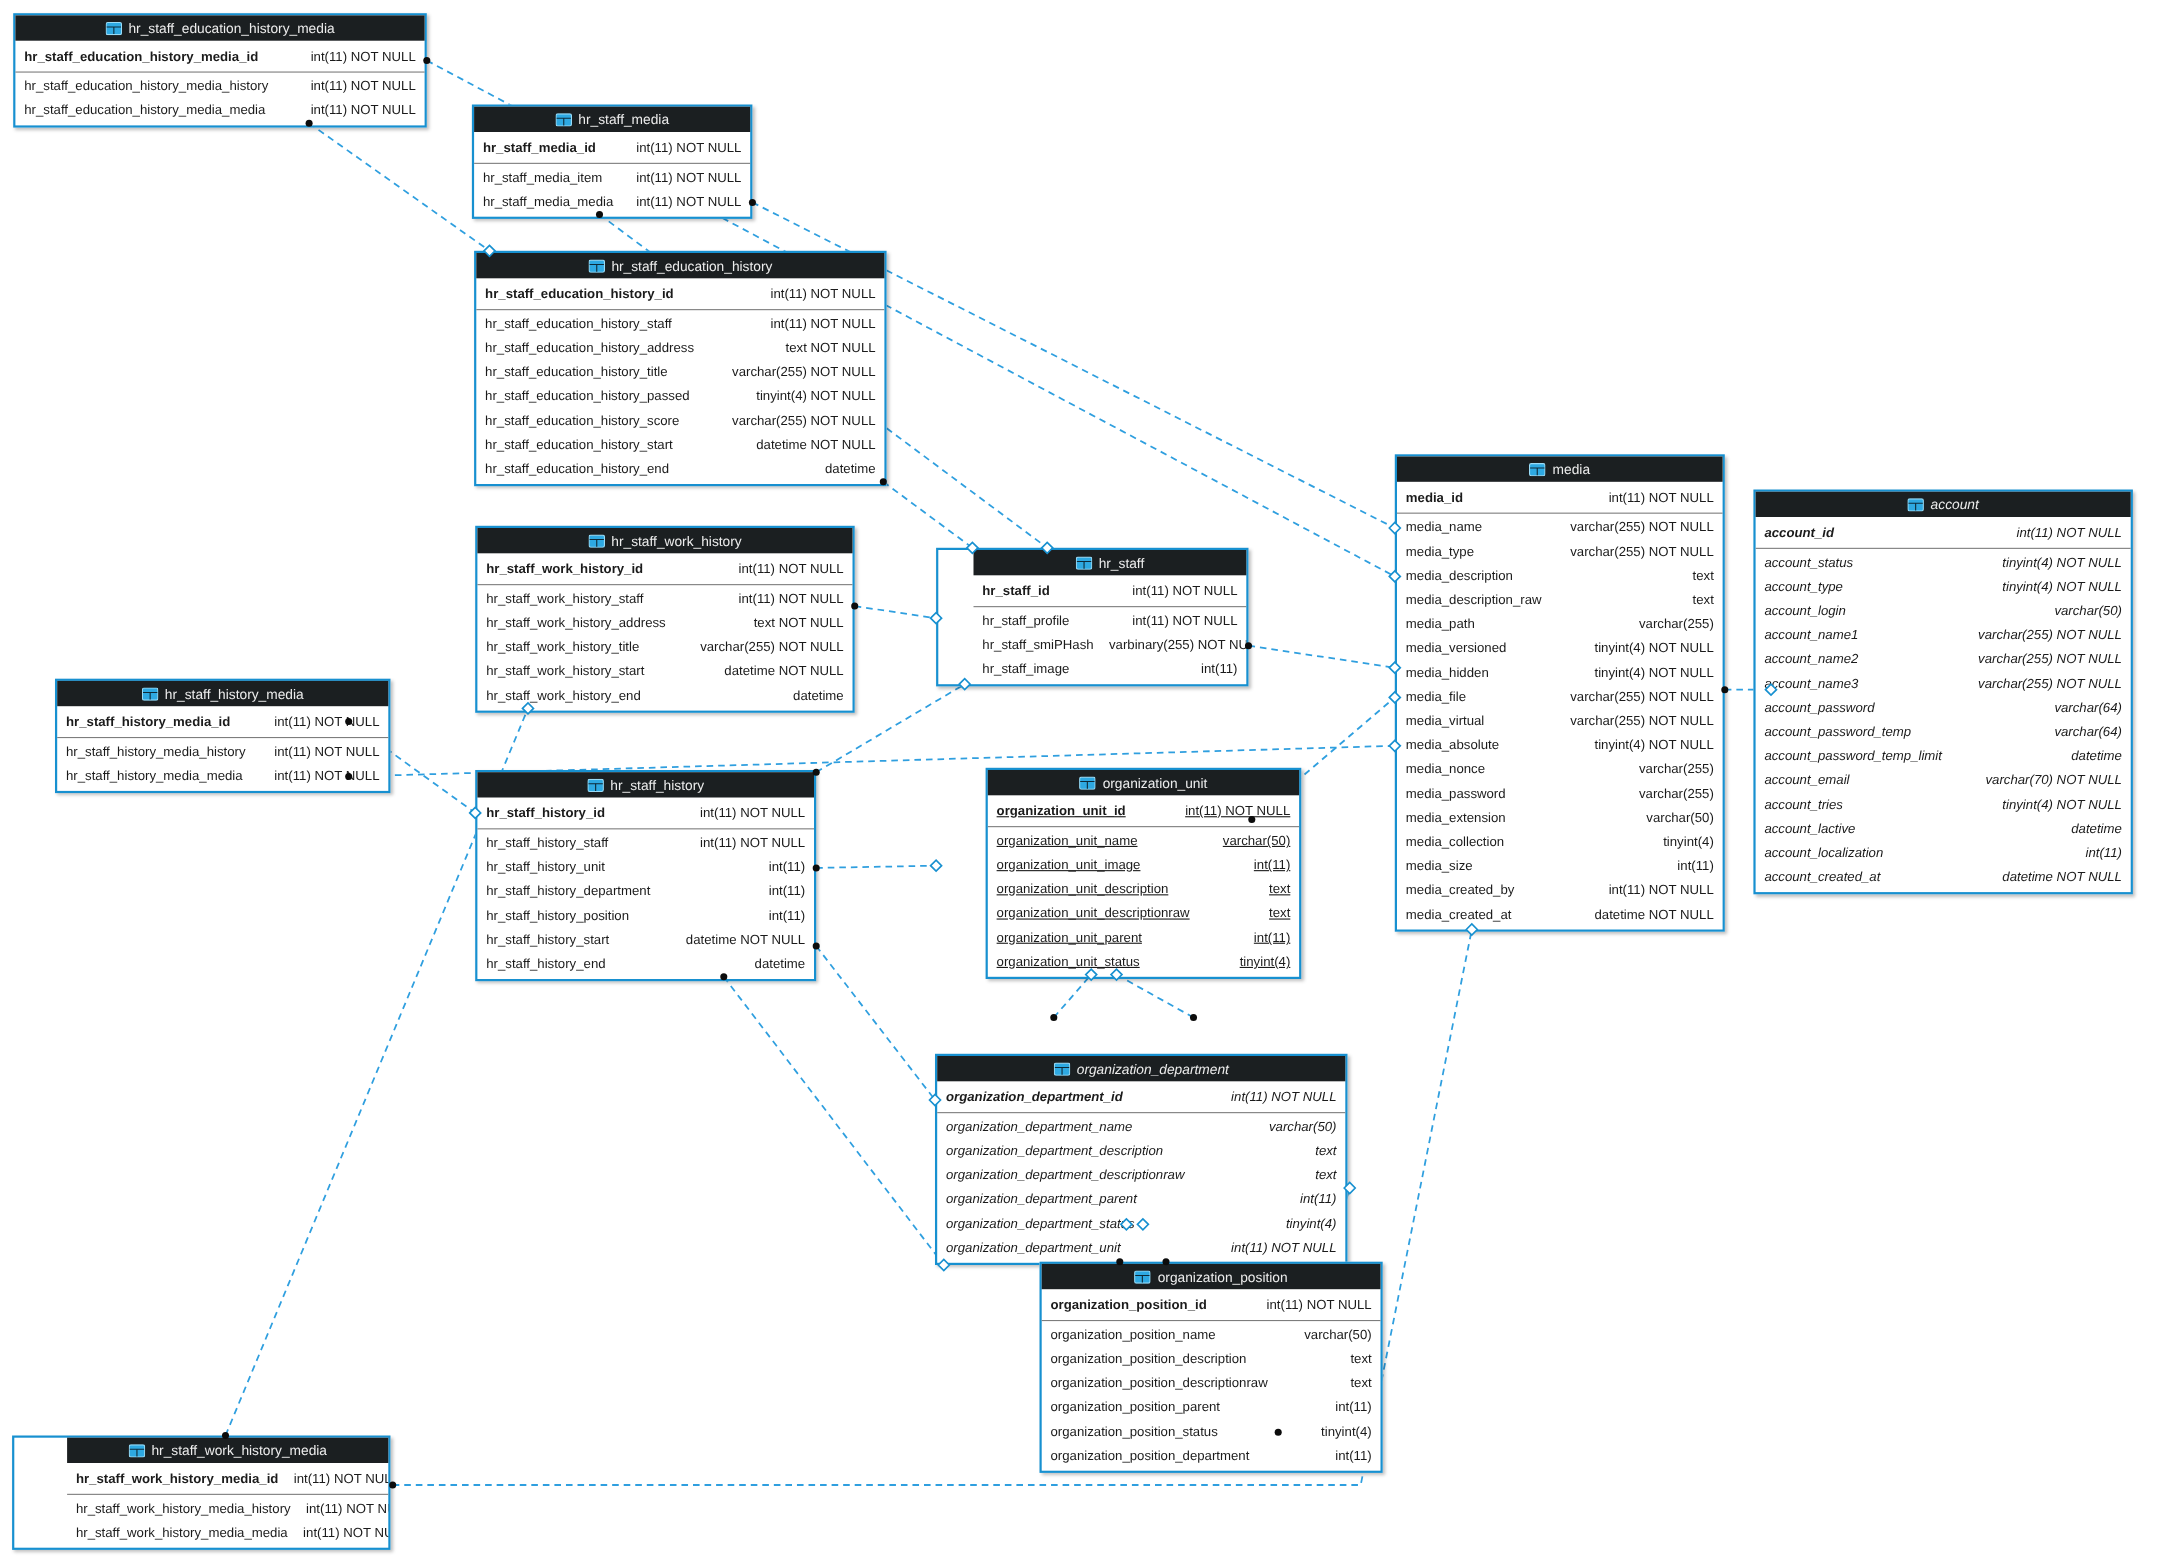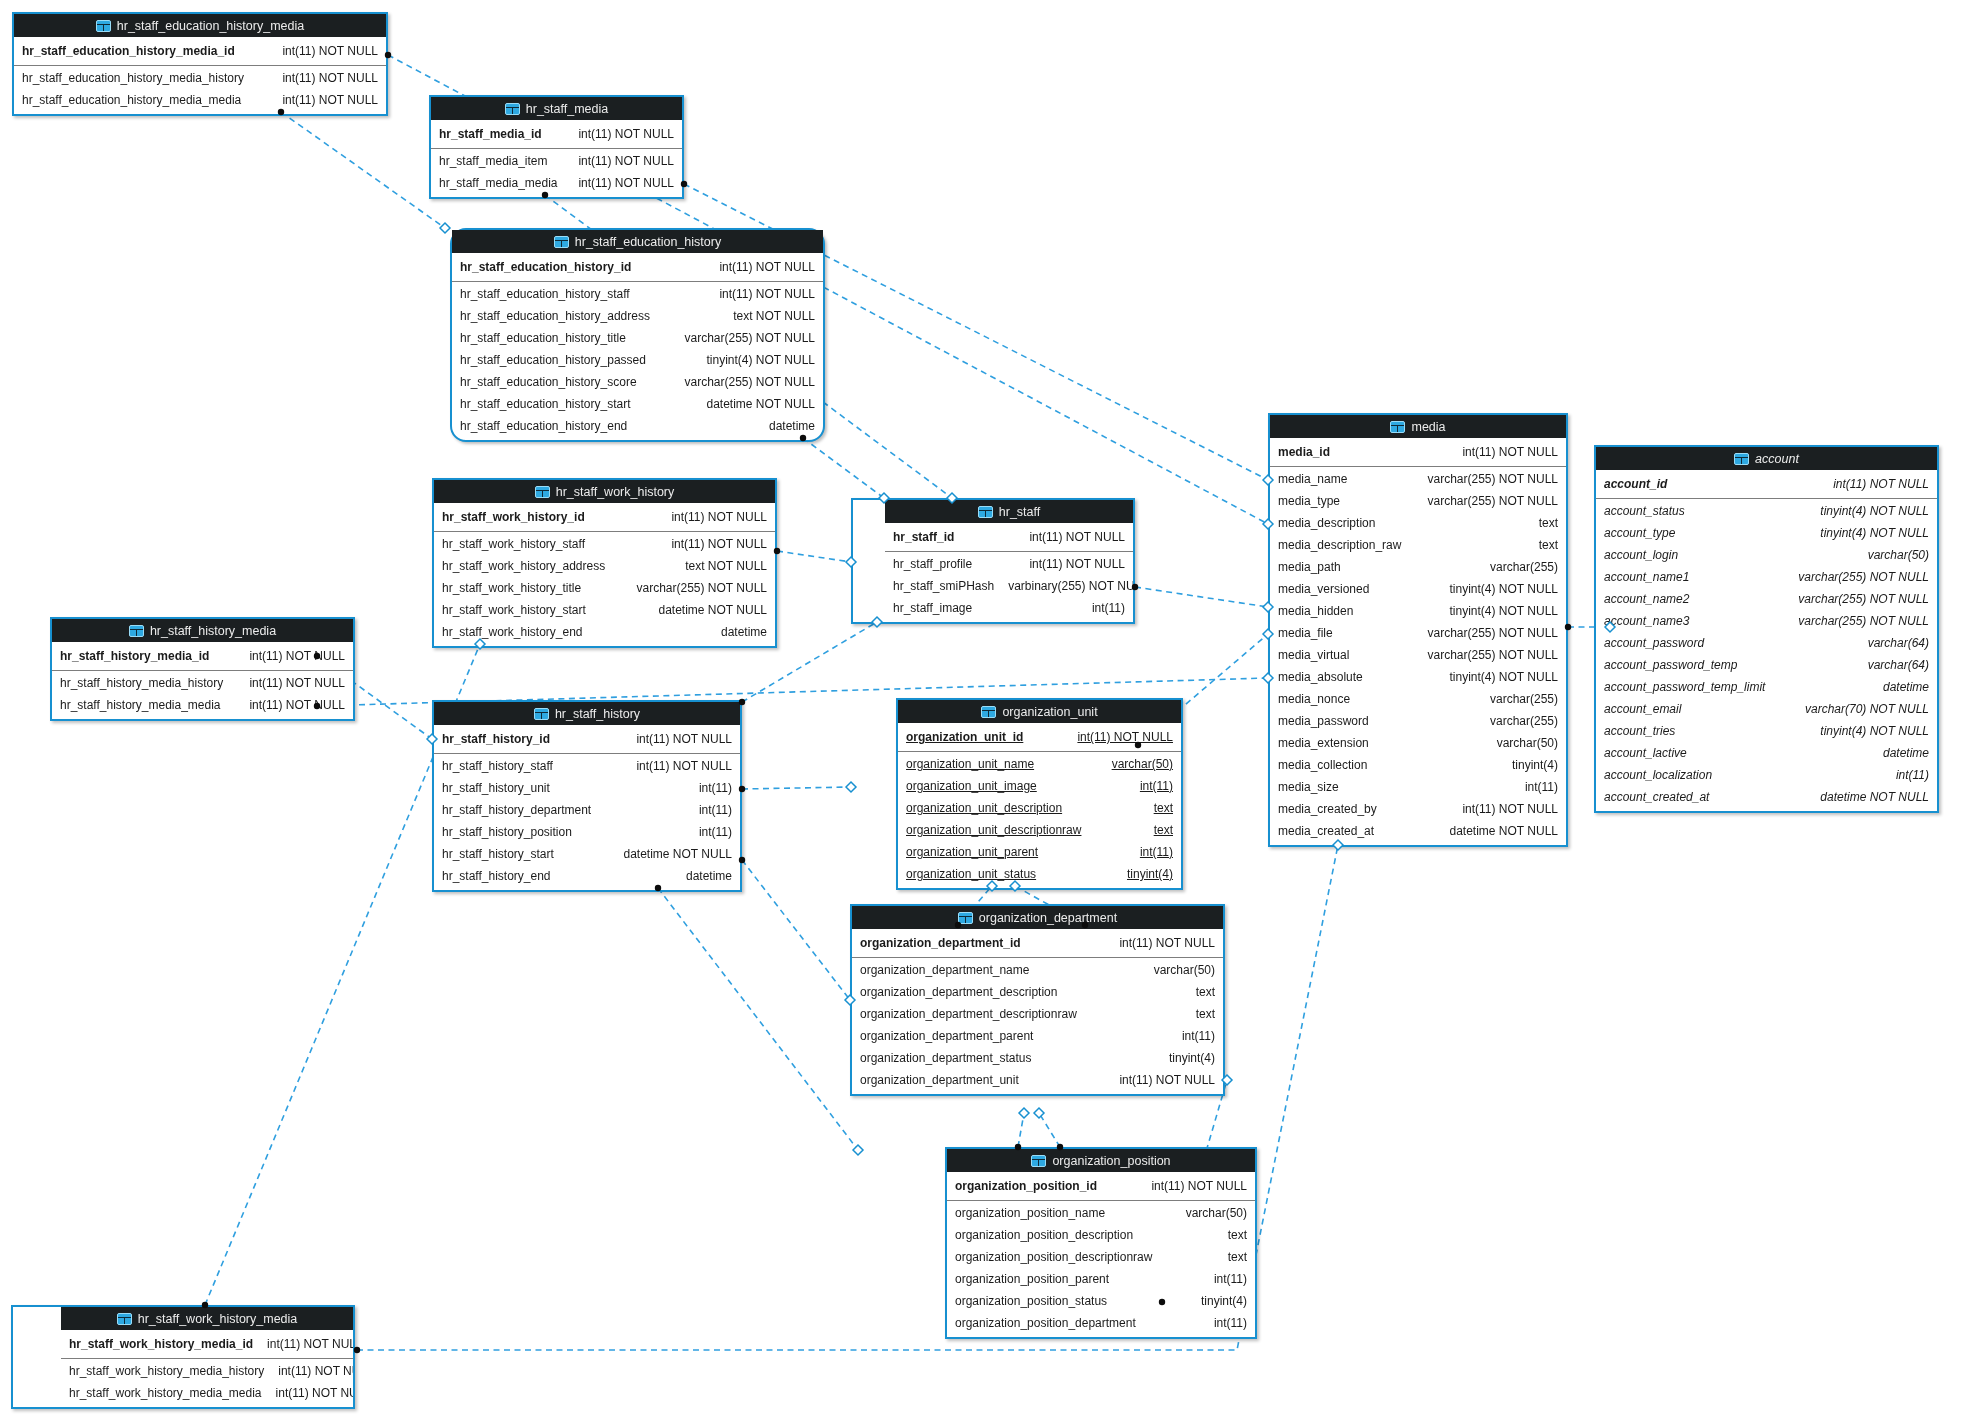--- a/index.html
+++ b/index.html
@@ -148,21 +148,21 @@
         <div class="row">
     <span class="fname">hr_staff_media_item</span>
     <span class="ftype">int(11) NOT NULL</span>
   </div>
         <div class="row">
     <span class="fname">hr_staff_media_media</span>
     <span class="ftype">int(11) NOT NULL</span>
   </div>
       </div>
   </div>
-    <div class="table" style="left: 450px; top: 228px; width: 375px; border-radius: 16px;">
+    <div class="table" style="left: 431px; top: 228px; width: 375px;">
     <div class="thead">
       <span class="ticon">
         <svg width="15" height="12" viewBox="0 0 15 12">
           <rect x="0.5" y="0.5" width="14" height="11" rx="1.5" fill="#2ea9e2" stroke="#9adcf7" stroke-width="1"></rect>
           <line x1="1" y1="4.5" x2="14" y2="4.5" stroke="#0e2a38" stroke-width="1"></line>
           <line x1="7.5" y1="4.5" x2="7.5" y2="11" stroke="#0e2a38" stroke-width="1"></line>
         </svg>
       </span>
       <span class="tname">hr_staff_education_history</span>
     </div>
@@ -384,21 +384,21 @@
         <div class="row">
     <span class="fname">organization_unit_parent</span>
     <span class="ftype">int(11)</span>
   </div>
         <div class="row">
     <span class="fname">organization_unit_status</span>
     <span class="ftype">tinyint(4)</span>
   </div>
       </div>
   </div>
-    <div class="table" style="left: 850px; top: 904px; width: 375px;">
+    <div class="table" style="left: 850px; top: 958px; width: 375px; font-style: italic;">
     <div class="thead">
       <span class="ticon">
         <svg width="15" height="12" viewBox="0 0 15 12">
           <rect x="0.5" y="0.5" width="14" height="11" rx="1.5" fill="#2ea9e2" stroke="#9adcf7" stroke-width="1"></rect>
           <line x1="1" y1="4.5" x2="14" y2="4.5" stroke="#0e2a38" stroke-width="1"></line>
           <line x1="7.5" y1="4.5" x2="7.5" y2="11" stroke="#0e2a38" stroke-width="1"></line>
         </svg>
       </span>
       <span class="tname">organization_department</span>
     </div>

